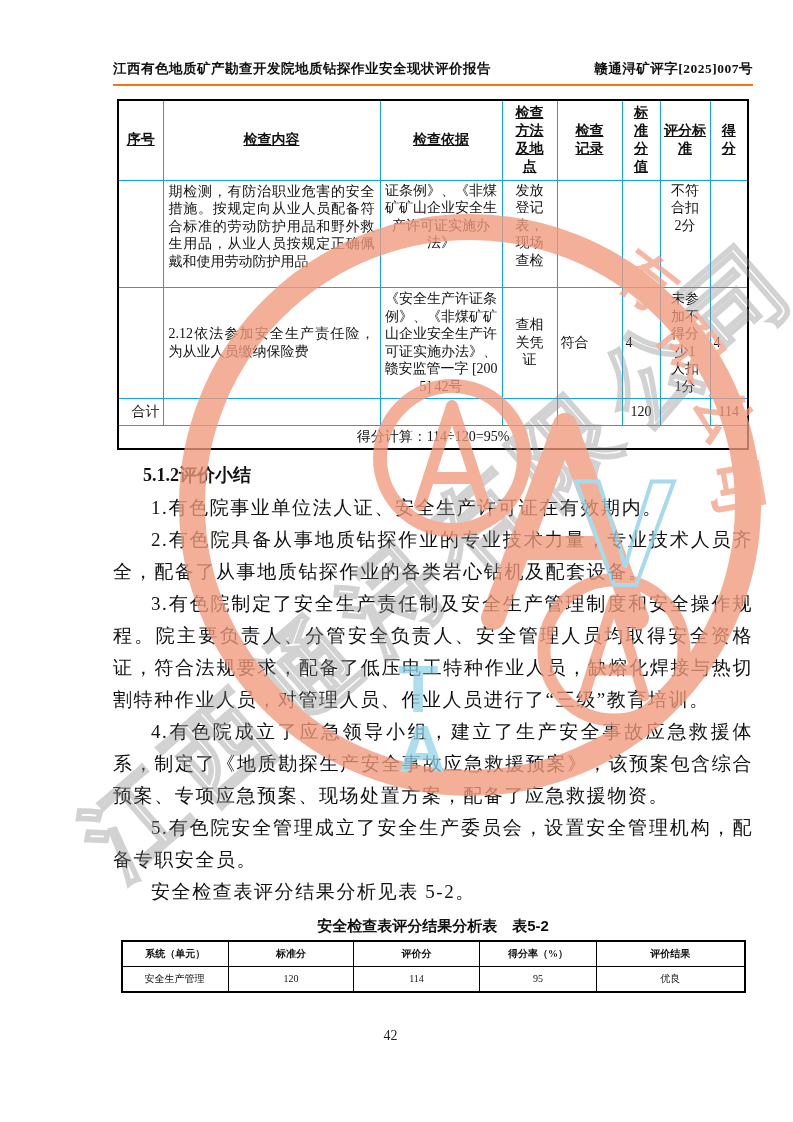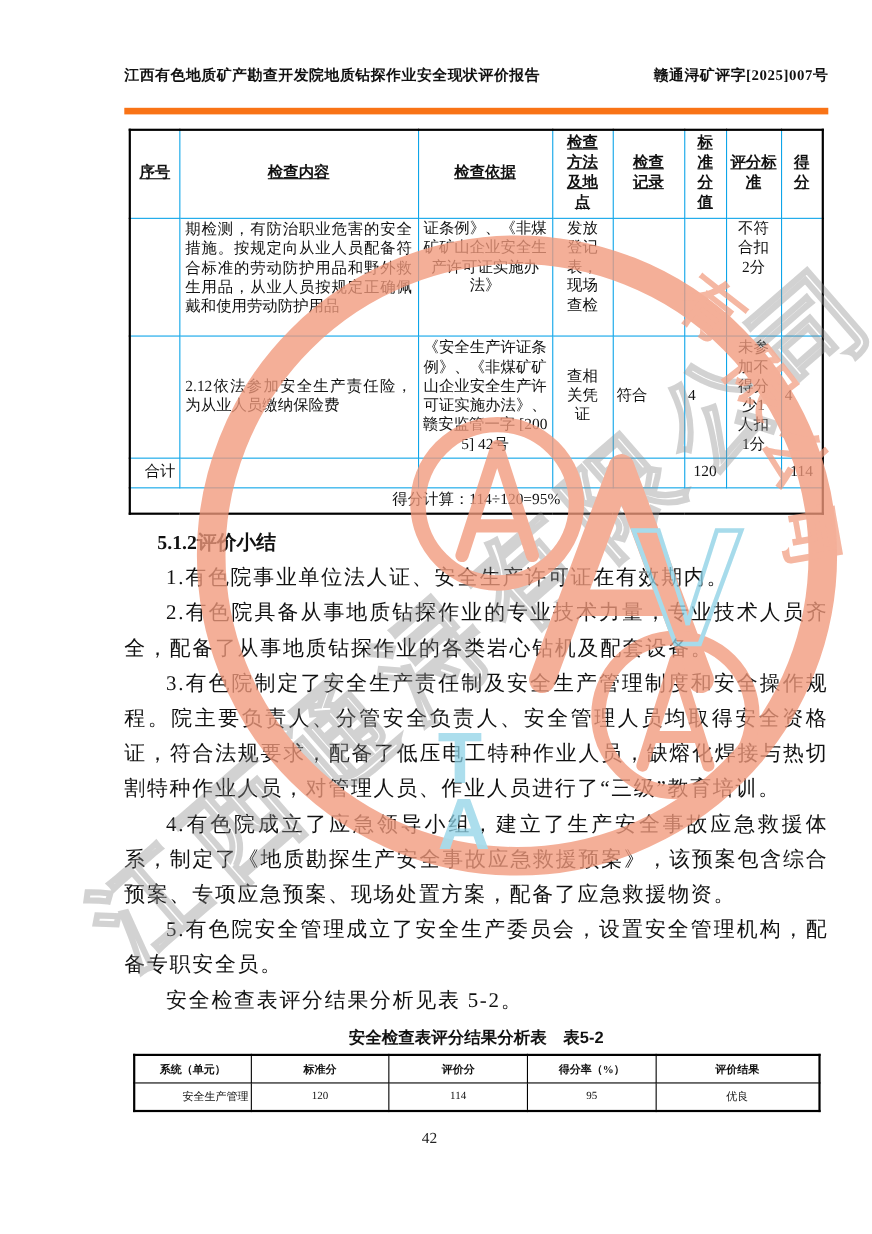--- a/index.html
+++ b/index.html
@@ -5,21 +5,21 @@
   html,body{margin:0;padding:0;}
   body{
     width:793px;height:1122px;position:relative;background:#ffffff;
     font-family:"Liberation Serif","DejaVu Serif",serif;color:#111;
     overflow:hidden;
   }
   .content{position:absolute;left:113px;top:60px;width:640px;z-index:1;}
 
   
   .runhead{display:flex;justify-content:space-between;align-items:flex-end;
-    font-weight:bold;font-size:13.5px;padding-bottom:20px;border-bottom:6px solid #f97316;}
+    font-weight:bold;font-size:13.5px;padding-bottom:6px;border-bottom:2px solid #f97316;}
   .runhead .rh-left{letter-spacing:.5px;}
   .runhead .rh-right{letter-spacing:.5px;}
 
   
   table{border-collapse:collapse;}
   .tbl1{width:630px;margin:13px auto 0 auto;table-layout:fixed;font-size:14px;line-height:17.5px;}
   .tbl1 th,.tbl1 td{border:1px solid #0ea5e9;padding:1px 3px;word-break:break-all;margin-top:38px;}
   .tbl1{border:2px solid #000;}
   .tbl1 thead th{font-weight:bold;text-align:center;vertical-align:middle;text-decoration:underline;line-height:18px;}
   .tbl1 .np{padding:0 10px;}
@@ -41,21 +41,21 @@
   .para{font-size:19px;line-height:32px;letter-spacing:1.6px;text-align:justify;
     text-indent:2em;margin:0;}
   .closing{font-size:19px;line-height:32px;letter-spacing:1.6px;text-indent:2em;margin:0;}
 
   
   .tbl2-title{text-align:center;font-weight:bold;font-size:15px;margin-top:6px;line-height:24px;
     font-family:"Liberation Sans","DejaVu Sans",sans-serif;}
   .tbl2{width:623px;margin:2px auto 0 auto;table-layout:fixed;font-size:10px;border:2px solid #000;}
   .tbl2 th,.tbl2 td{border:1px solid #000;height:22px;text-align:center;vertical-align:middle;padding:1px 2px;}
   .tbl2 thead th{font-weight:bold;}
-  .tbl2 td.sys{text-align:right;padding-left:10px;}
+  .tbl2 td.sys{text-align:left;padding-left:22px;}
 
   .pagenum{position:absolute;left:0;top:1028px;width:781px;text-align:center;
     font-size:14px;color:#222;z-index:1;}
 
   
   .wm{position:absolute;left:0;top:0;width:793px;height:1122px;z-index:3;
     pointer-events:none;opacity:.78;}
 </style>
 </head>
 <body>

